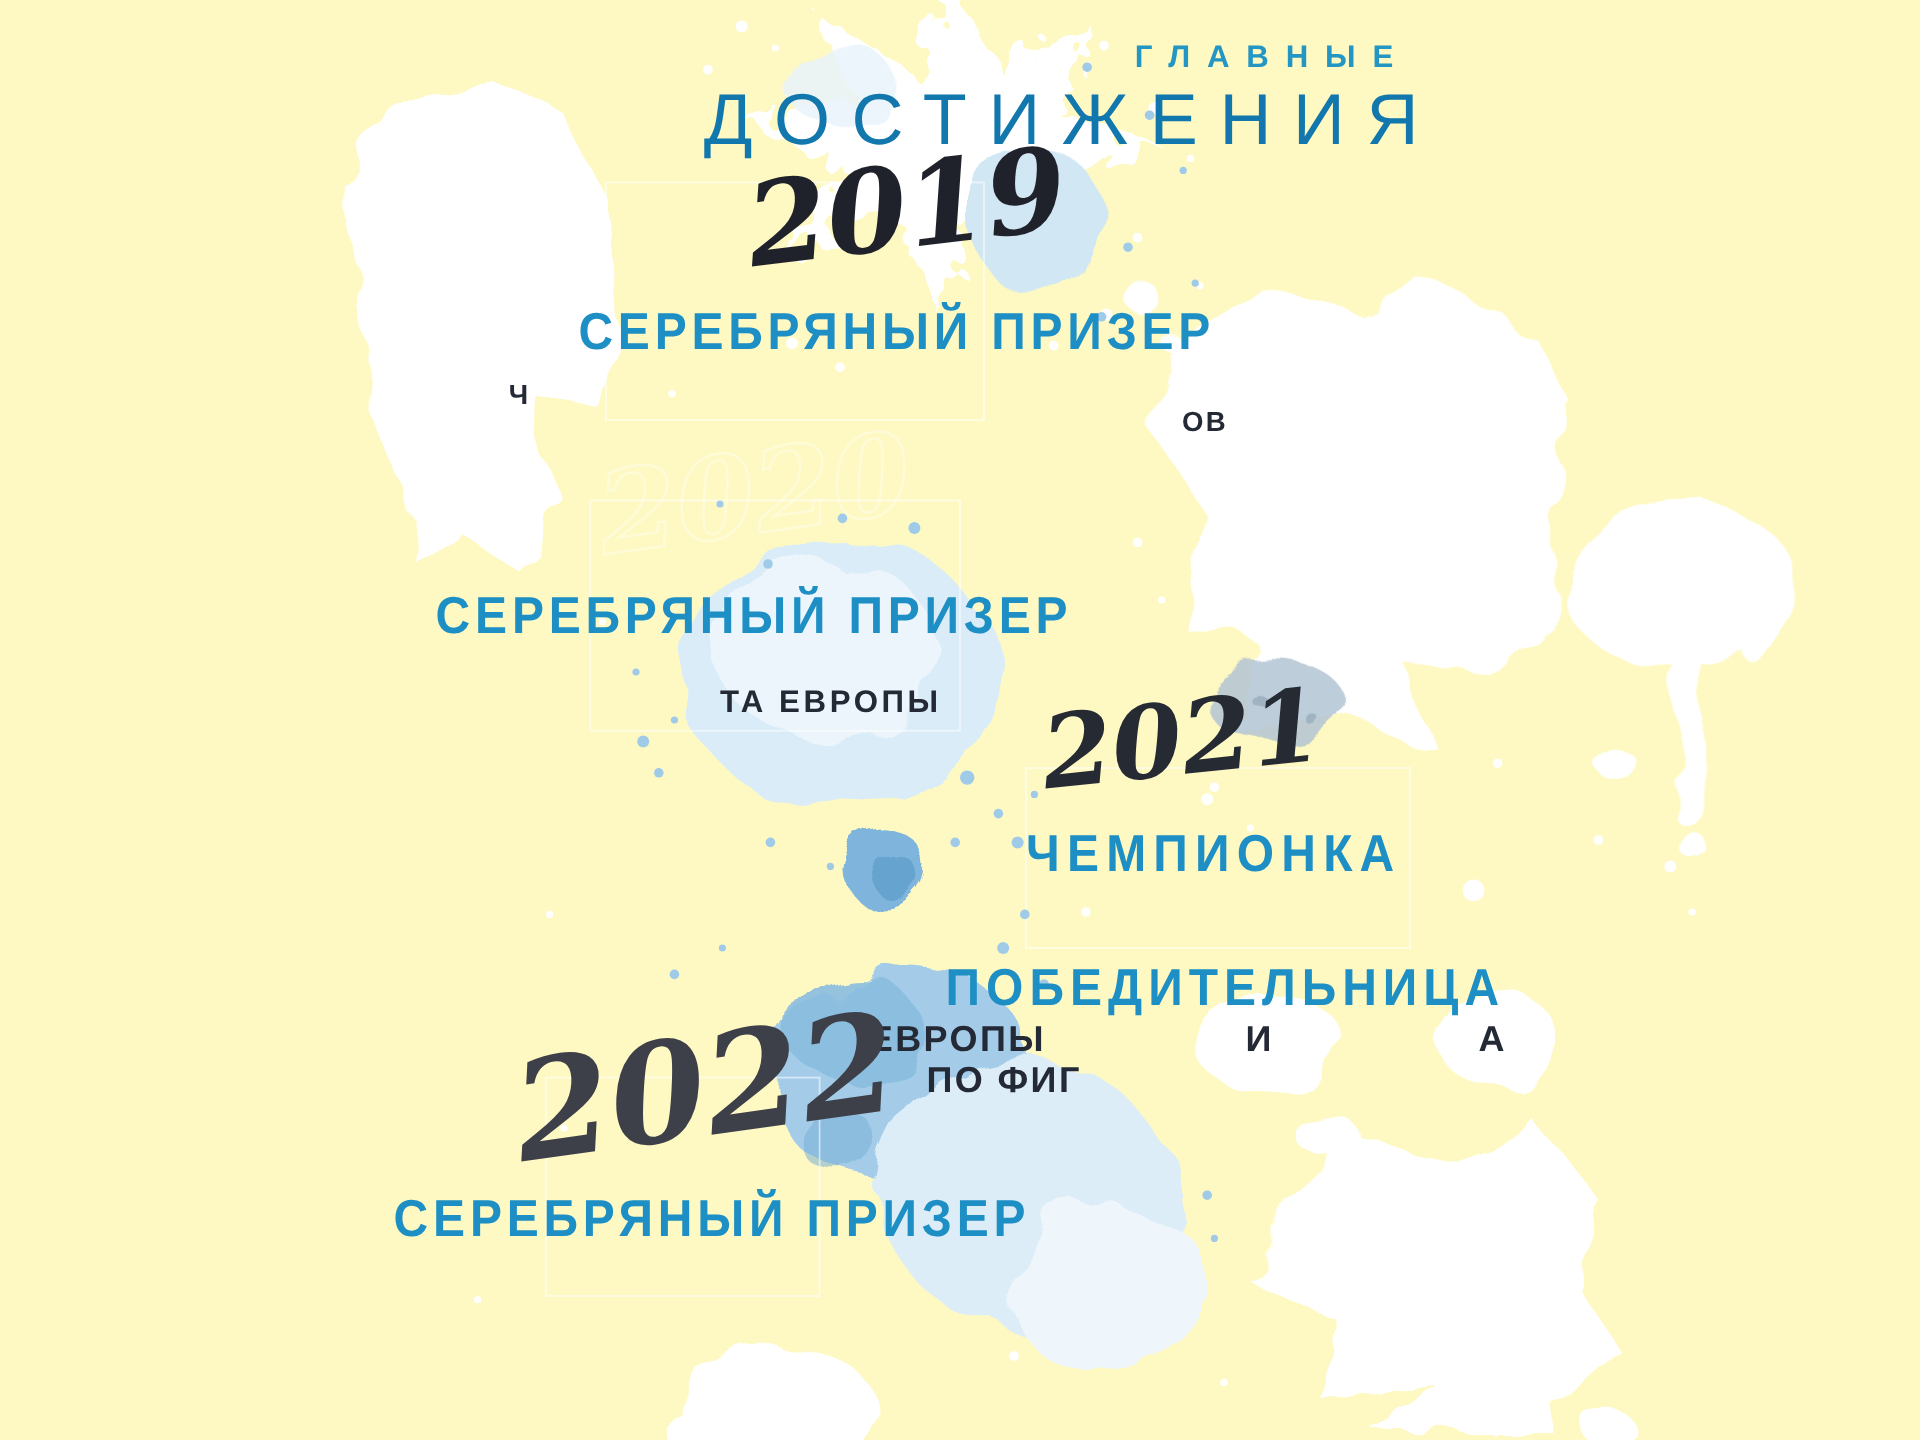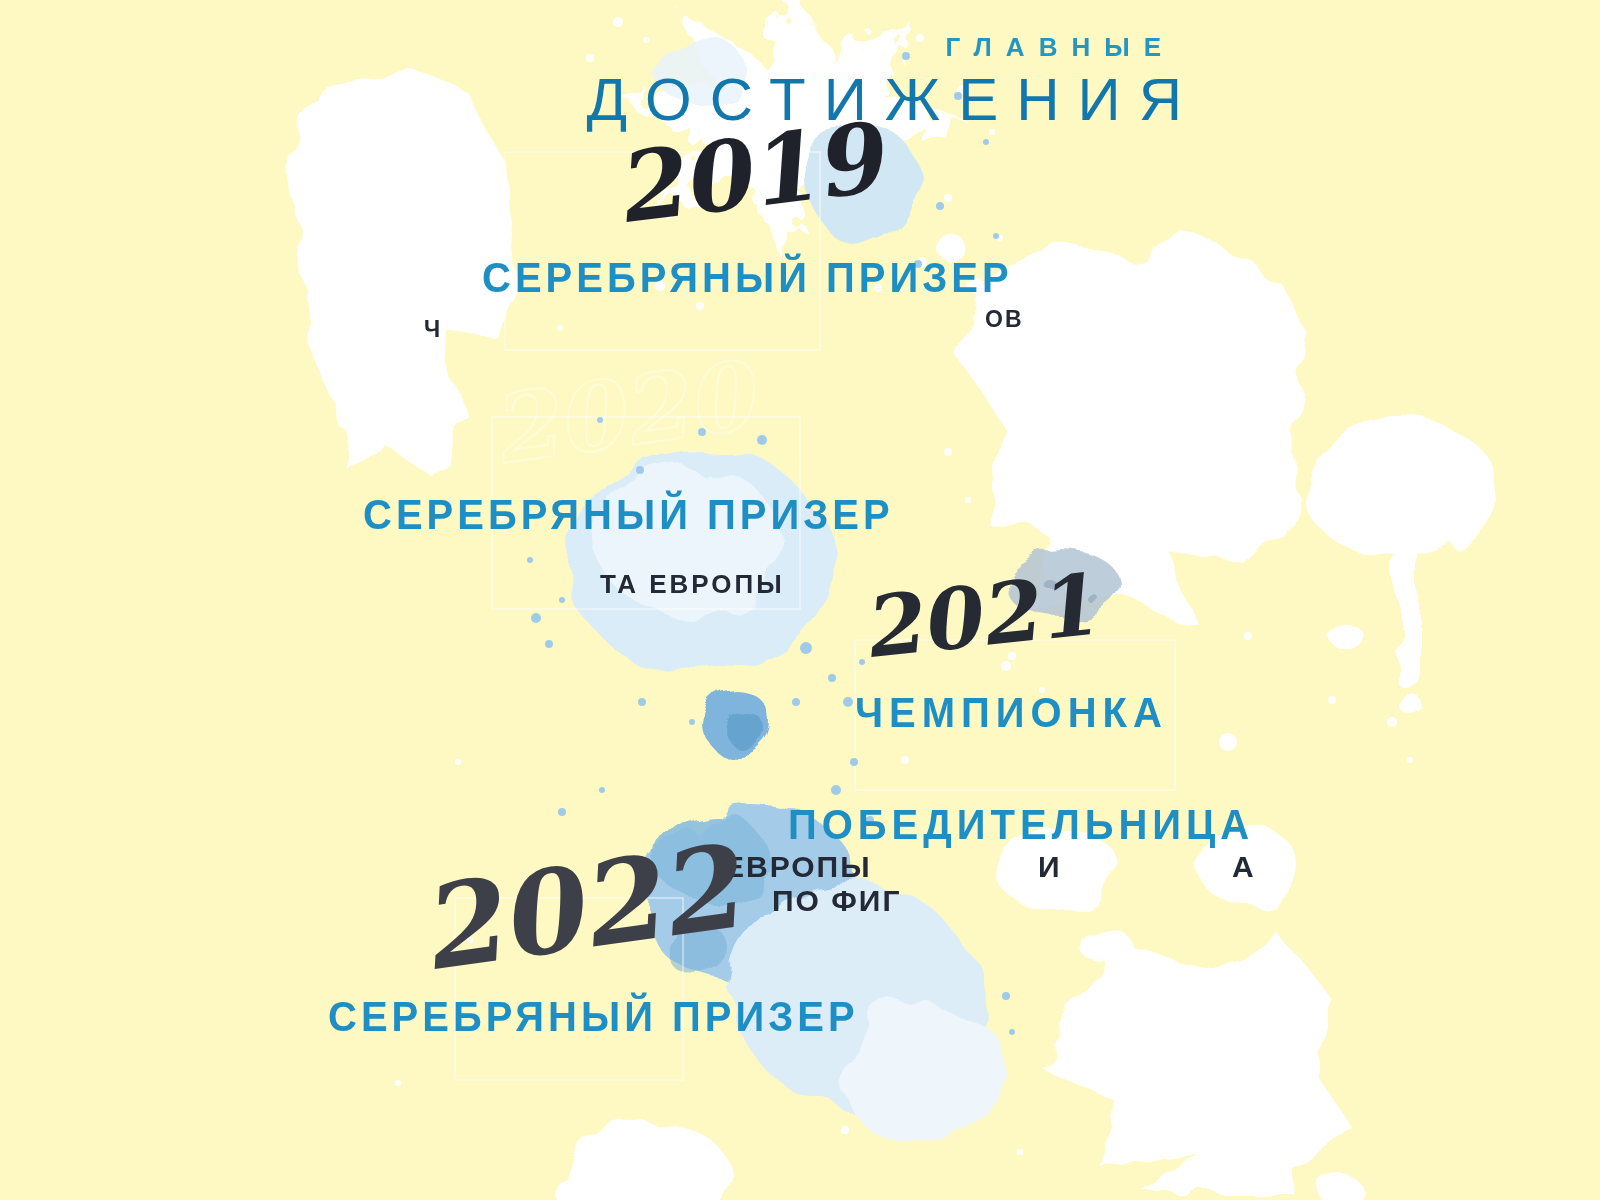--- a/index.html
+++ b/index.html
@@ -181,21 +181,21 @@
     </g>
   </svg>
 
   <div class="t kicker" style="top:34px;right:425px;">ГЛАВНЫЕ</div>
   <div class="t big-title" style="top:70px;right:400px;">ДОСТИЖЕНИЯ</div>
 
   <div>
     <div class="t year y2019" style="left:622px;top:130px;">2019</div>
     <div class="t stencil" style="left:482px;top:255px;">СЕРЕБРЯНЫЙ ПРИЗЕР</div>
     <span class="t sub sub-s" style="left:424px;top:318px;">Ч</span>
-    <span class="t sub sub-s" style="left:985px;top:308px;">ОВ</span>
+    <span class="t sub sub-s" style="left:985px;top:340px;">ОВ</span>
   </div>
 
   <div>
     <div class="t year y2020" style="left:498px;top:370px;">2020</div>
     <div class="t stencil" style="left:363px;top:492px;">СЕРЕБРЯНЫЙ ПРИЗЕР</div>
     <span class="t sub sub-m" style="left:600px;top:556px;">ТА ЕВРОПЫ</span>
   </div>
 
   <div>
     <div class="t year y2021" style="left:868px;top:578px;">2021</div>

